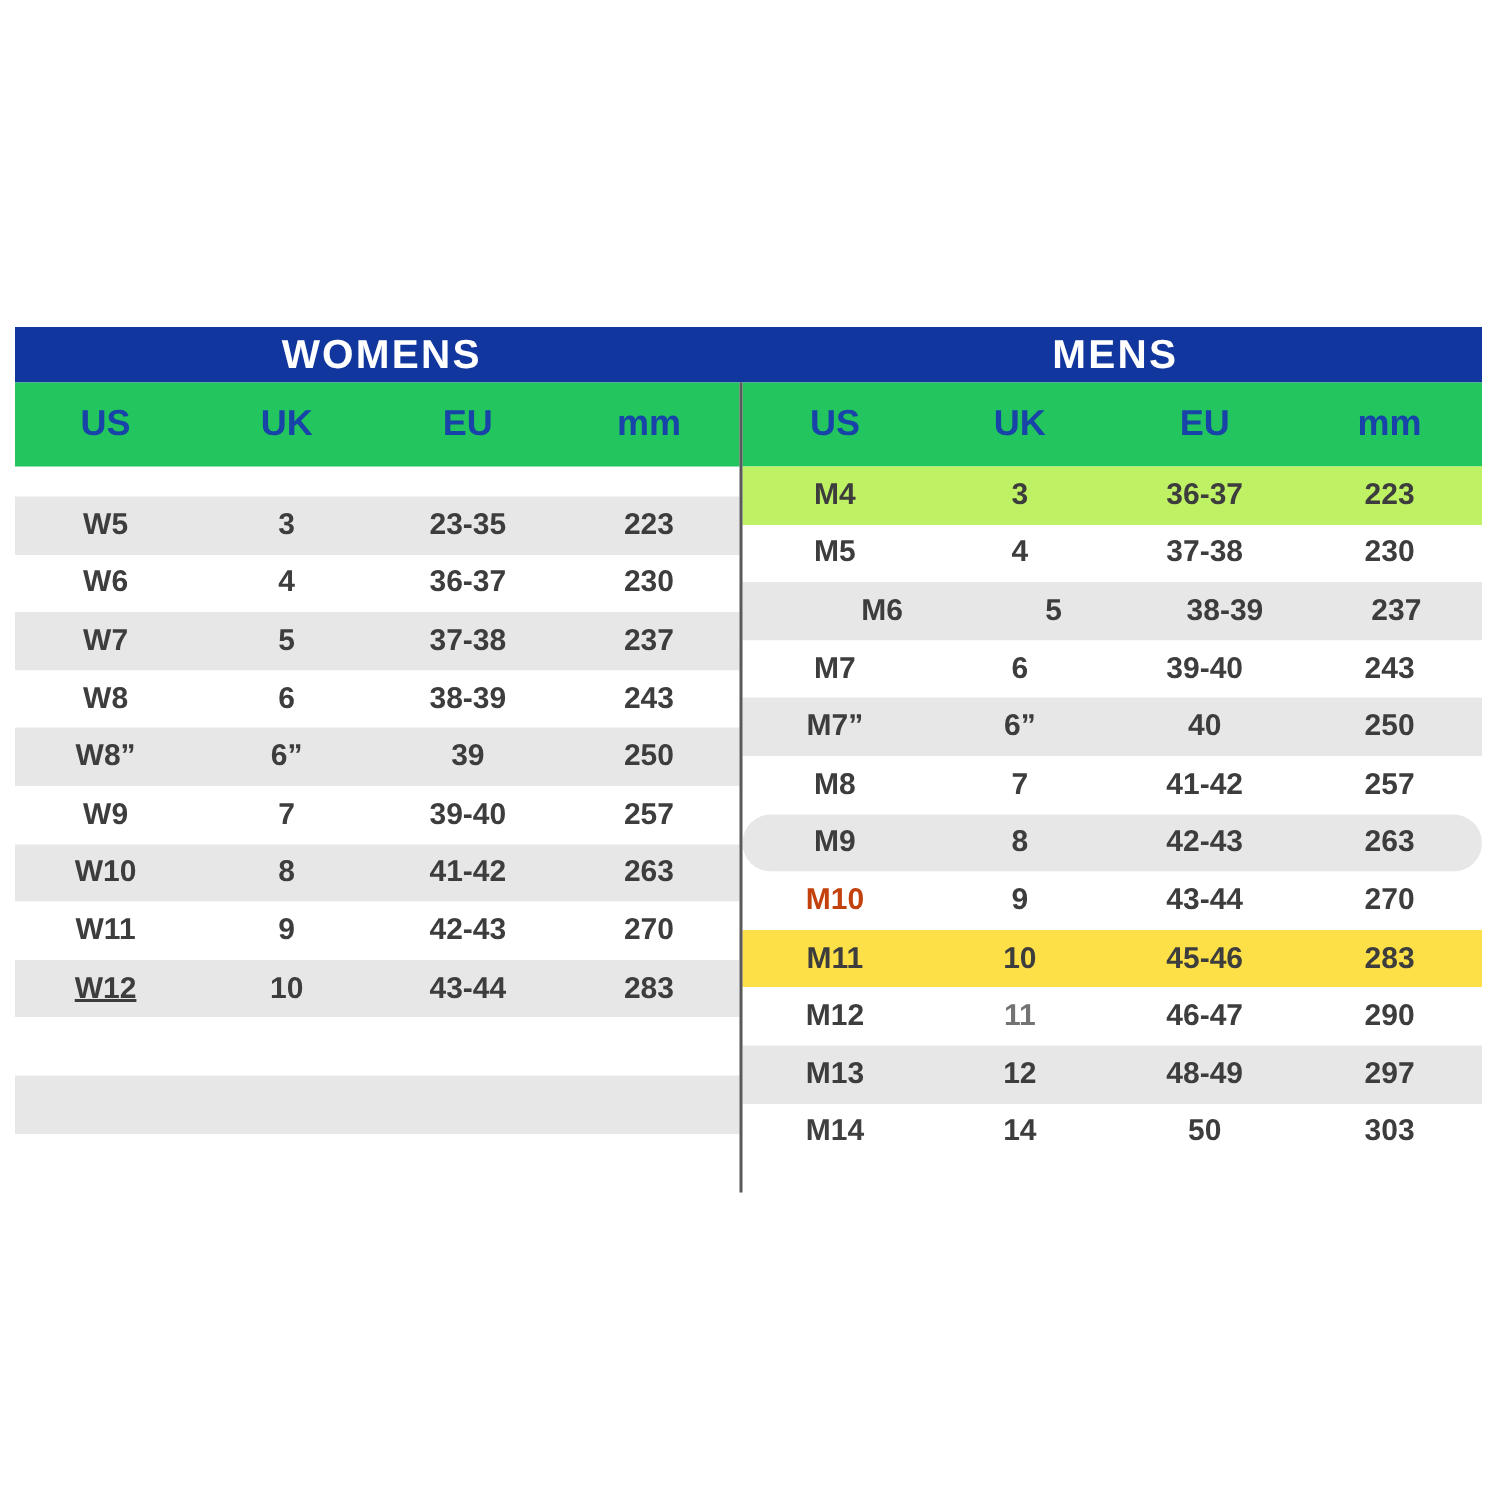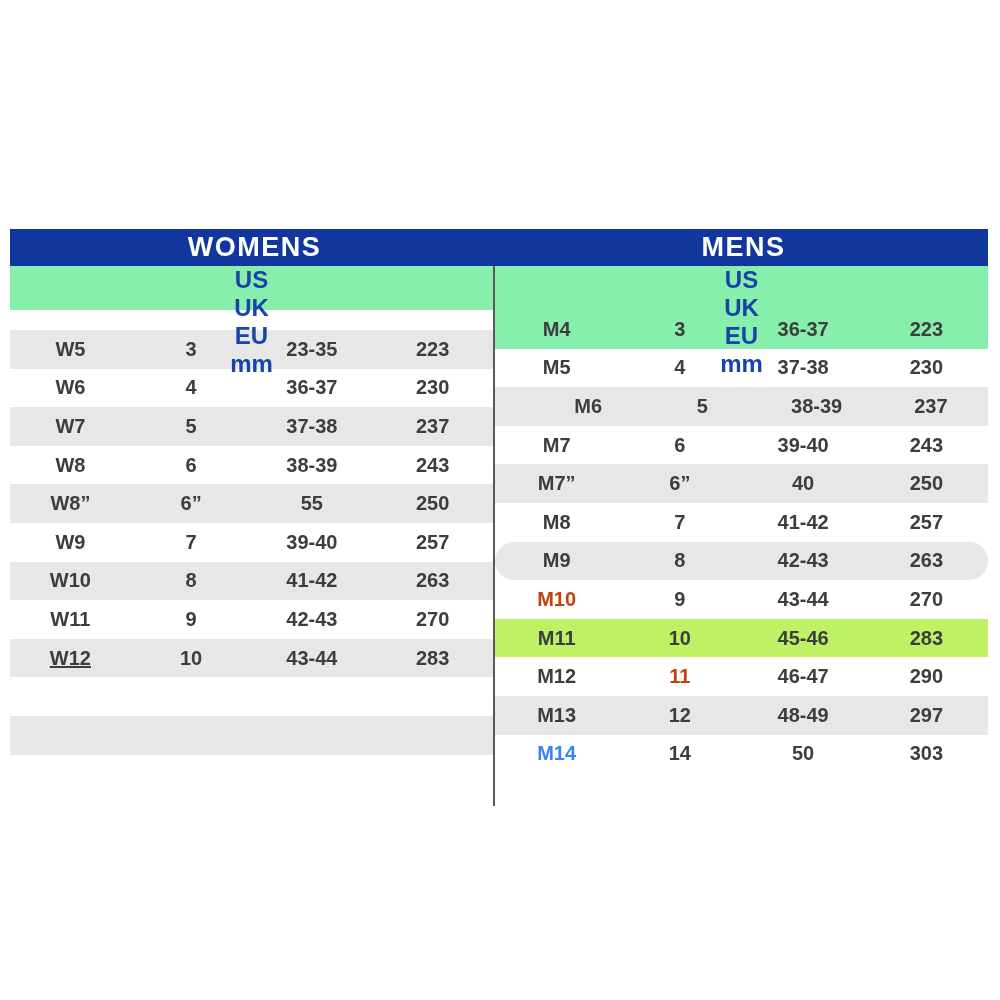--- a/index.html
+++ b/index.html
@@ -11,21 +11,21 @@
   #canvas {
     position: relative;
     width: 1000px;
     height: 1000px;
     background: #ffffff;
     overflow: hidden;
   }
   .size-chart {
     position: absolute;
     left: 10px;
-    top: 229px;
+    top: 218px;
     width: 978px;
   }
   .title-bar {
     display: flex;
     height: 37px;
     background: #11379f;
   }
   .title-bar .half-title {
     flex: 1;
     display: flex;
@@ -46,24 +46,23 @@
   .divider {
     position: absolute;
     left: 483px;
     top: 0;
     width: 2px;
     height: 540px;
     background: #59595b;
   }
   .col-header-row {
     display: flex;
-    height: 44px;
+    height: 56px;
     align-items: center;
-    background: #86efac;
-    flex-direction: column;
+    background: #22c55e;
   }
   .col-header-row .cell {
     flex: 1;
     text-align: center;
     color: #1843a8;
     font-weight: bold;
     font-size: 24px;
   }
   .data-row {
     display: flex;
@@ -119,21 +118,21 @@
           </div>
           <div class="data-row">
             <div class="cell" style="color: rgb(61, 61, 61);">W8</div>
             <div class="cell" style="color: rgb(61, 61, 61);">6</div>
             <div class="cell" style="color: rgb(61, 61, 61);">38-39</div>
             <div class="cell" style="color: rgb(61, 61, 61);">243</div>
           </div>
           <div class="data-row striped" style="background: rgb(231, 231, 231);">
             <div class="cell" style="color: rgb(61, 61, 61);">W8”</div>
             <div class="cell" style="color: rgb(61, 61, 61);">6”</div>
-            <div class="cell" style="color: rgb(61, 61, 61);">55</div>
+            <div class="cell" style="color: rgb(61, 61, 61);">39</div>
             <div class="cell" style="color: rgb(61, 61, 61);">250</div>
           </div>
           <div class="data-row">
             <div class="cell" style="color: rgb(61, 61, 61);">W9</div>
             <div class="cell" style="color: rgb(61, 61, 61);">7</div>
             <div class="cell" style="color: rgb(61, 61, 61);">39-40</div>
             <div class="cell" style="color: rgb(61, 61, 61);">257</div>
           </div>
           <div class="data-row striped" style="background: rgb(231, 231, 231);">
             <div class="cell" style="color: rgb(61, 61, 61);">W10</div>
@@ -167,21 +166,21 @@
           </div>
         </div>
       <div class="divider" style="background: rgb(89, 89, 91);"></div>
       <div class="half-table mens" id="table-mens">
           <div class="col-header-row">
             <div class="cell" style="color: rgb(24, 67, 168);">US</div>
             <div class="cell" style="color: rgb(24, 67, 168);">UK</div>
             <div class="cell" style="color: rgb(24, 67, 168);">EU</div>
             <div class="cell" style="color: rgb(24, 67, 168);">mm</div>
           </div>
-          <div class="data-row striped" style="background: #86efac;">
+          <div class="data-row striped" style="background: #bef264;">
             <div class="cell" style="color: rgb(61, 61, 61);">M4</div>
             <div class="cell" style="color: rgb(61, 61, 61);">3</div>
             <div class="cell" style="color: rgb(61, 61, 61);">36-37</div>
             <div class="cell" style="color: rgb(61, 61, 61);">223</div>
           </div>
           <div class="data-row">
             <div class="cell" style="color: rgb(61, 61, 61);">M5</div>
             <div class="cell" style="color: rgb(61, 61, 61);">4</div>
             <div class="cell" style="color: rgb(61, 61, 61);">37-38</div>
             <div class="cell" style="color: rgb(61, 61, 61);">230</div>
@@ -215,40 +214,40 @@
             <div class="cell" style="color: rgb(61, 61, 61);">8</div>
             <div class="cell" style="color: rgb(61, 61, 61);">42-43</div>
             <div class="cell" style="color: rgb(61, 61, 61);">263</div>
           </div>
           <div class="data-row">
             <div class="cell" style="color: #c2410c;">M10</div>
             <div class="cell" style="color: rgb(61, 61, 61);">9</div>
             <div class="cell" style="color: rgb(61, 61, 61);">43-44</div>
             <div class="cell" style="color: rgb(61, 61, 61);">270</div>
           </div>
-          <div class="data-row striped" style="background: #bef264;">
+          <div class="data-row striped" style="background: #fde047;">
             <div class="cell" style="color: rgb(61, 61, 61);">M11</div>
             <div class="cell" style="color: rgb(61, 61, 61);">10</div>
             <div class="cell" style="color: rgb(61, 61, 61);">45-46</div>
             <div class="cell" style="color: rgb(61, 61, 61);">283</div>
           </div>
           <div class="data-row">
             <div class="cell" style="color: rgb(61, 61, 61);">M12</div>
-            <div class="cell" style="color: #c2410c;">11</div>
+            <div class="cell" style="color: #737373;">11</div>
             <div class="cell" style="color: rgb(61, 61, 61);">46-47</div>
             <div class="cell" style="color: rgb(61, 61, 61);">290</div>
           </div>
           <div class="data-row striped" style="background: rgb(231, 231, 231);">
             <div class="cell" style="color: rgb(61, 61, 61);">M13</div>
             <div class="cell" style="color: rgb(61, 61, 61);">12</div>
             <div class="cell" style="color: rgb(61, 61, 61);">48-49</div>
             <div class="cell" style="color: rgb(61, 61, 61);">297</div>
           </div>
           <div class="data-row">
-            <div class="cell" style="color: #3b82f6;">M14</div>
+            <div class="cell" style="color: #404040;">M14</div>
             <div class="cell" style="color: rgb(61, 61, 61);">14</div>
             <div class="cell" style="color: rgb(61, 61, 61);">50</div>
             <div class="cell" style="color: rgb(61, 61, 61);">303</div>
           </div>
         </div>
     </div>
 
   </div>
 </div>
 

